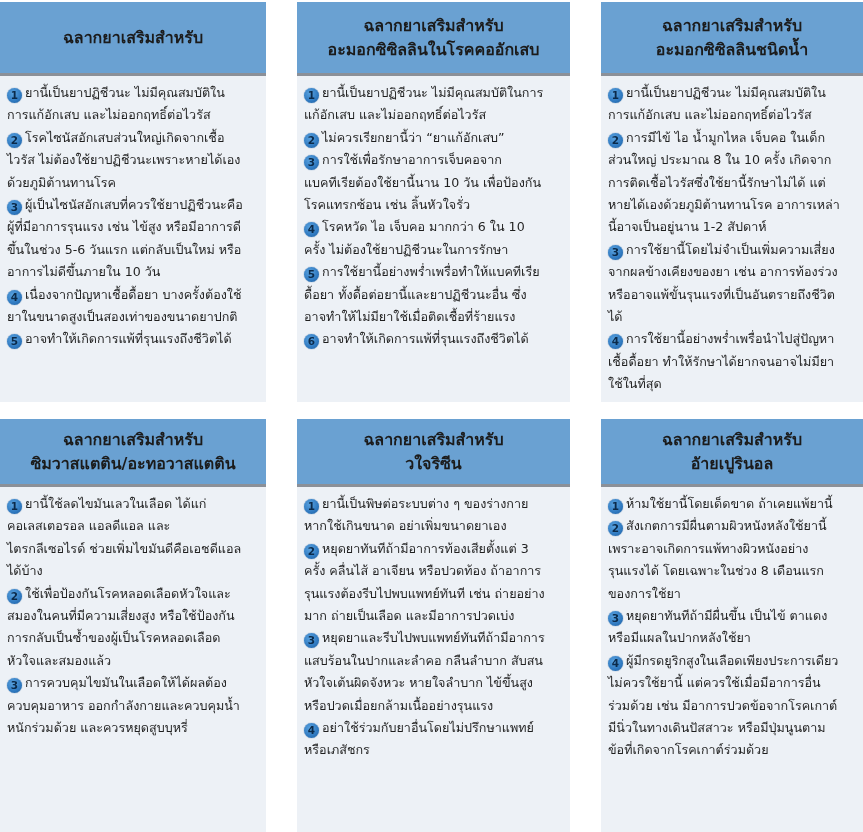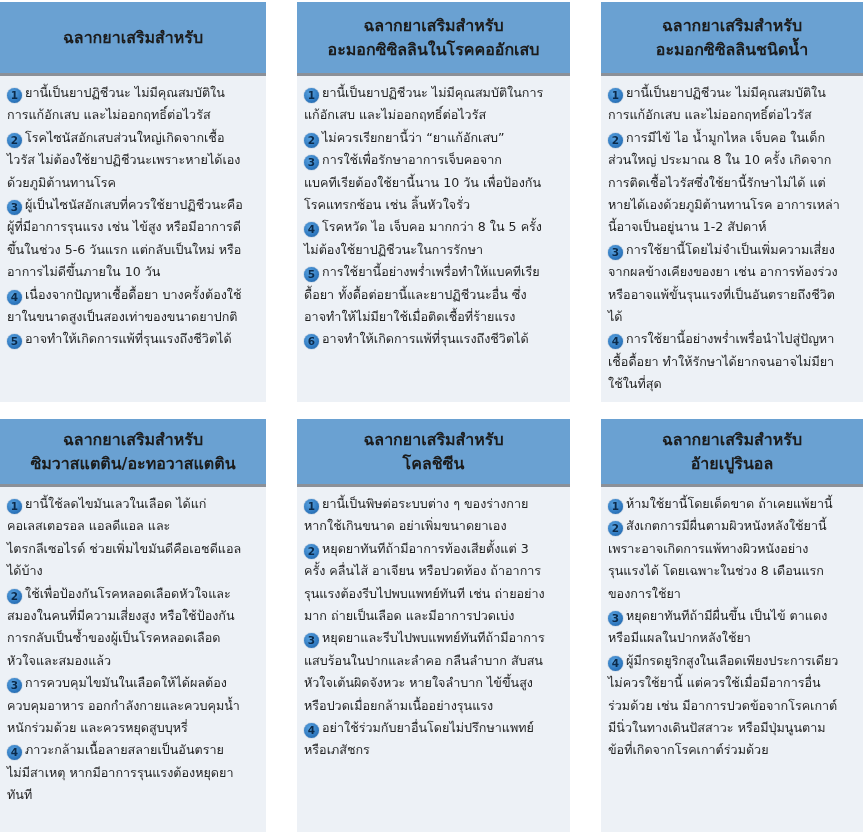--- a/index.html
+++ b/index.html
@@ -36,21 +36,21 @@
 
 <div class="card" style="left:297px; top:2px; width:273px; height:400px;">
   <div class="card-header" style="height:74px;">
     <div class="line">ฉลากยาเสริมสำหรับ</div>
     <div class="line">อะมอกซิซิลลินในโรคคออักเสบ</div>
   </div>
   <div class="card-body">
     <p class="item"><span class="num">1</span><span>ยานี้เป็นยาปฏิชีวนะ ไม่มีคุณสมบัติในการแก้อักเสบ และไม่ออกฤทธิ์ต่อไวรัส</span></p>
     <p class="item"><span class="num">2</span><span>ไม่ควรเรียกยานี้ว่า “ยาแก้อักเสบ”</span></p>
     <p class="item"><span class="num">3</span><span>การใช้เพื่อรักษาอาการเจ็บคอจากแบคทีเรียต้องใช้ยานี้นาน 10 วัน เพื่อป้องกันโรคแทรกซ้อน เช่น ลิ้นหัวใจรั่ว</span></p>
-    <p class="item"><span class="num">4</span><span>โรคหวัด ไอ เจ็บคอ มากกว่า 8 ใน 5 ครั้ง ไม่ต้องใช้ยาปฏิชีวนะในการรักษา</span></p>
+    <p class="item"><span class="num">4</span><span>โรคหวัด ไอ เจ็บคอ มากกว่า 6 ใน 10 ครั้ง ไม่ต้องใช้ยาปฏิชีวนะในการรักษา</span></p>
     <p class="item"><span class="num">5</span><span>การใช้ยานี้อย่างพร่ำเพรื่อทำให้แบคทีเรียดื้อยา ทั้งดื้อต่อยานี้และยาปฏิชีวนะอื่น ซึ่งอาจทำให้ไม่มียาใช้เมื่อติดเชื้อที่ร้ายแรง</span></p>
     <p class="item"><span class="num">6</span><span>อาจทำให้เกิดการแพ้ที่รุนแรงถึงชีวิตได้</span></p>
   </div>
 </div>
 
 <div class="card" style="left:601px; top:2px; width:262px; height:400px;">
   <div class="card-header" style="height:74px;">
     <div class="line">ฉลากยาเสริมสำหรับ</div>
     <div class="line">อะมอกซิซิลลินชนิดน้ำ</div>
   </div>
@@ -64,28 +64,27 @@
 
 <div class="card" style="left:0px; top:419px; width:266px; height:413px;">
   <div class="card-header" style="height:68px;">
     <div class="line">ฉลากยาเสริมสำหรับ</div>
     <div class="line">ซิมวาสแตติน/อะทอวาสแตติน</div>
   </div>
   <div class="card-body">
     <p class="item"><span class="num">1</span><span>ยานี้ใช้ลดไขมันเลวในเลือด ได้แก่ คอเลสเตอรอล แอลดีแอล และไตรกลีเซอไรด์ ช่วยเพิ่มไขมันดีคือเอชดีแอลได้บ้าง</span></p>
     <p class="item"><span class="num">2</span><span>ใช้เพื่อป้องกันโรคหลอดเลือดหัวใจและสมองในคนที่มีความเสี่ยงสูง หรือใช้ป้องกันการกลับเป็นซ้ำของผู้เป็นโรคหลอดเลือดหัวใจและสมองแล้ว</span></p>
     <p class="item"><span class="num">3</span><span>การควบคุมไขมันในเลือดให้ได้ผลต้องควบคุมอาหาร ออกกำลังกายและควบคุมน้ำหนักร่วมด้วย และควรหยุดสูบบุหรี่</span></p>
-    <p class="item"><span class="num">4</span><span>ภาวะกล้ามเนื้อลายสลายเป็นอันตรายไม่มีสาเหตุ หากมีอาการรุนแรงต้องหยุดยาทันที</span></p>
   </div>
 </div>
 
 <div class="card" style="left:297px; top:419px; width:273px; height:413px;">
   <div class="card-header" style="height:68px;">
     <div class="line">ฉลากยาเสริมสำหรับ</div>
-    <div class="line">โคลชิซีน</div>
+    <div class="line">วใจริซีน</div>
   </div>
   <div class="card-body">
     <p class="item"><span class="num">1</span><span>ยานี้เป็นพิษต่อระบบต่าง ๆ ของร่างกาย หากใช้เกินขนาด อย่าเพิ่มขนาดยาเอง</span></p>
     <p class="item"><span class="num">2</span><span>หยุดยาทันทีถ้ามีอาการท้องเสียตั้งแต่ 3 ครั้ง คลื่นไส้ อาเจียน หรือปวดท้อง ถ้าอาการรุนแรงต้องรีบไปพบแพทย์ทันที เช่น ถ่ายอย่างมาก ถ่ายเป็นเลือด และมีอาการปวดเบ่ง</span></p>
     <p class="item"><span class="num">3</span><span>หยุดยาและรีบไปพบแพทย์ทันทีถ้ามีอาการแสบร้อนในปากและลำคอ กลืนลำบาก สับสน หัวใจเต้นผิดจังหวะ หายใจลำบาก ไข้ขึ้นสูง หรือปวดเมื่อยกล้ามเนื้ออย่างรุนแรง</span></p>
     <p class="item"><span class="num">4</span><span>อย่าใช้ร่วมกับยาอื่นโดยไม่ปรึกษาแพทย์หรือเภสัชกร</span></p>
   </div>
 </div>
 
 <div class="card" style="left:601px; top:419px; width:262px; height:413px;">

